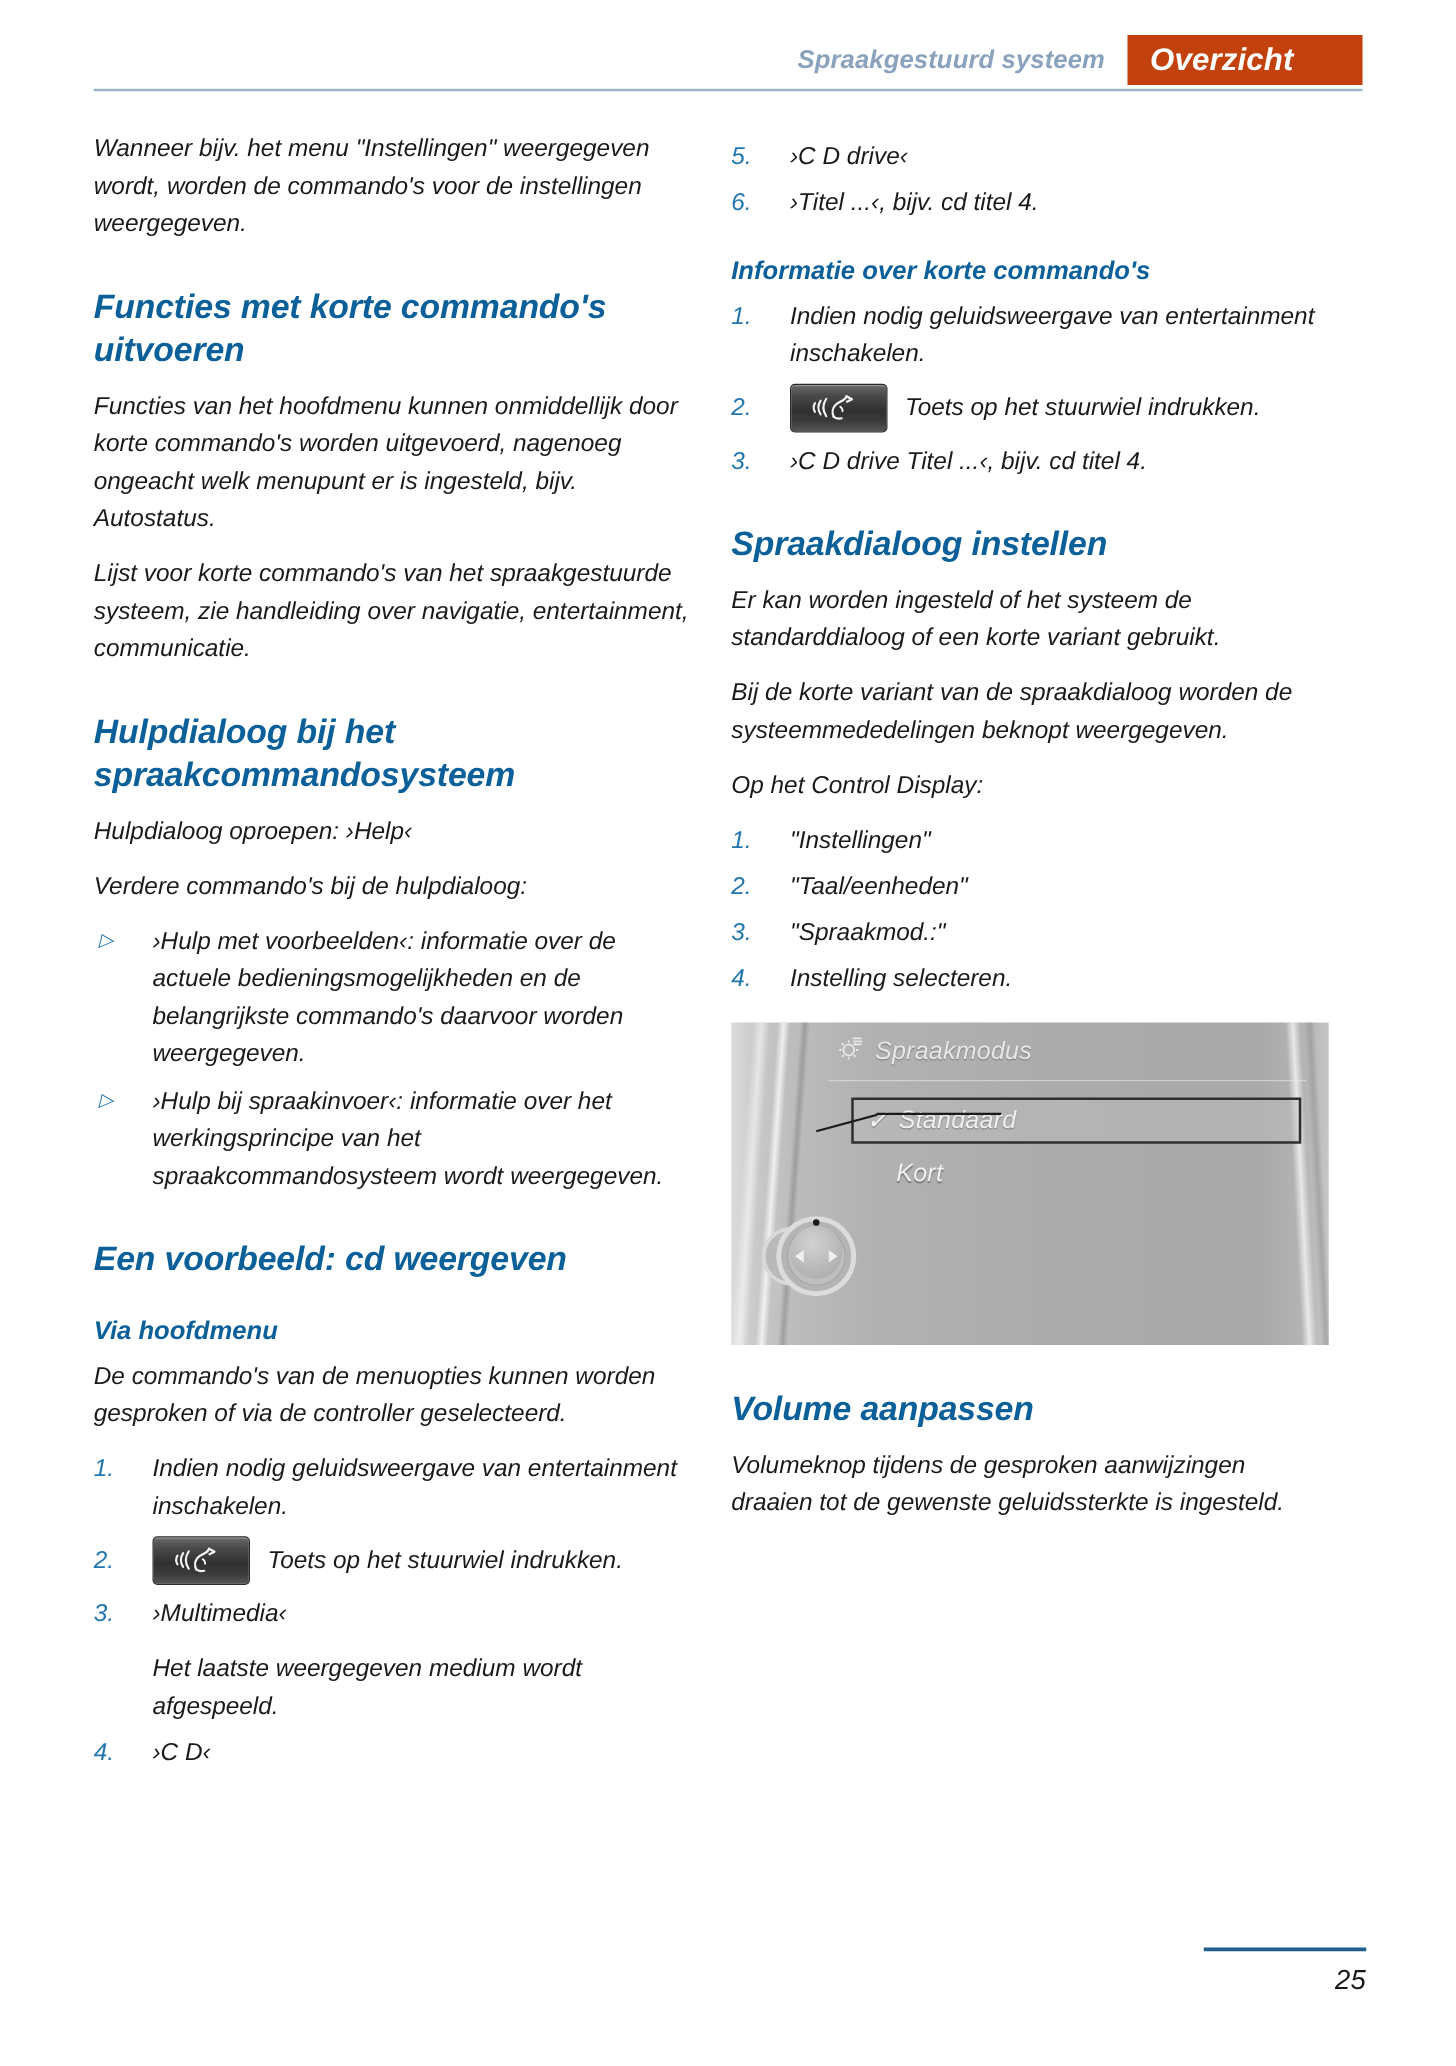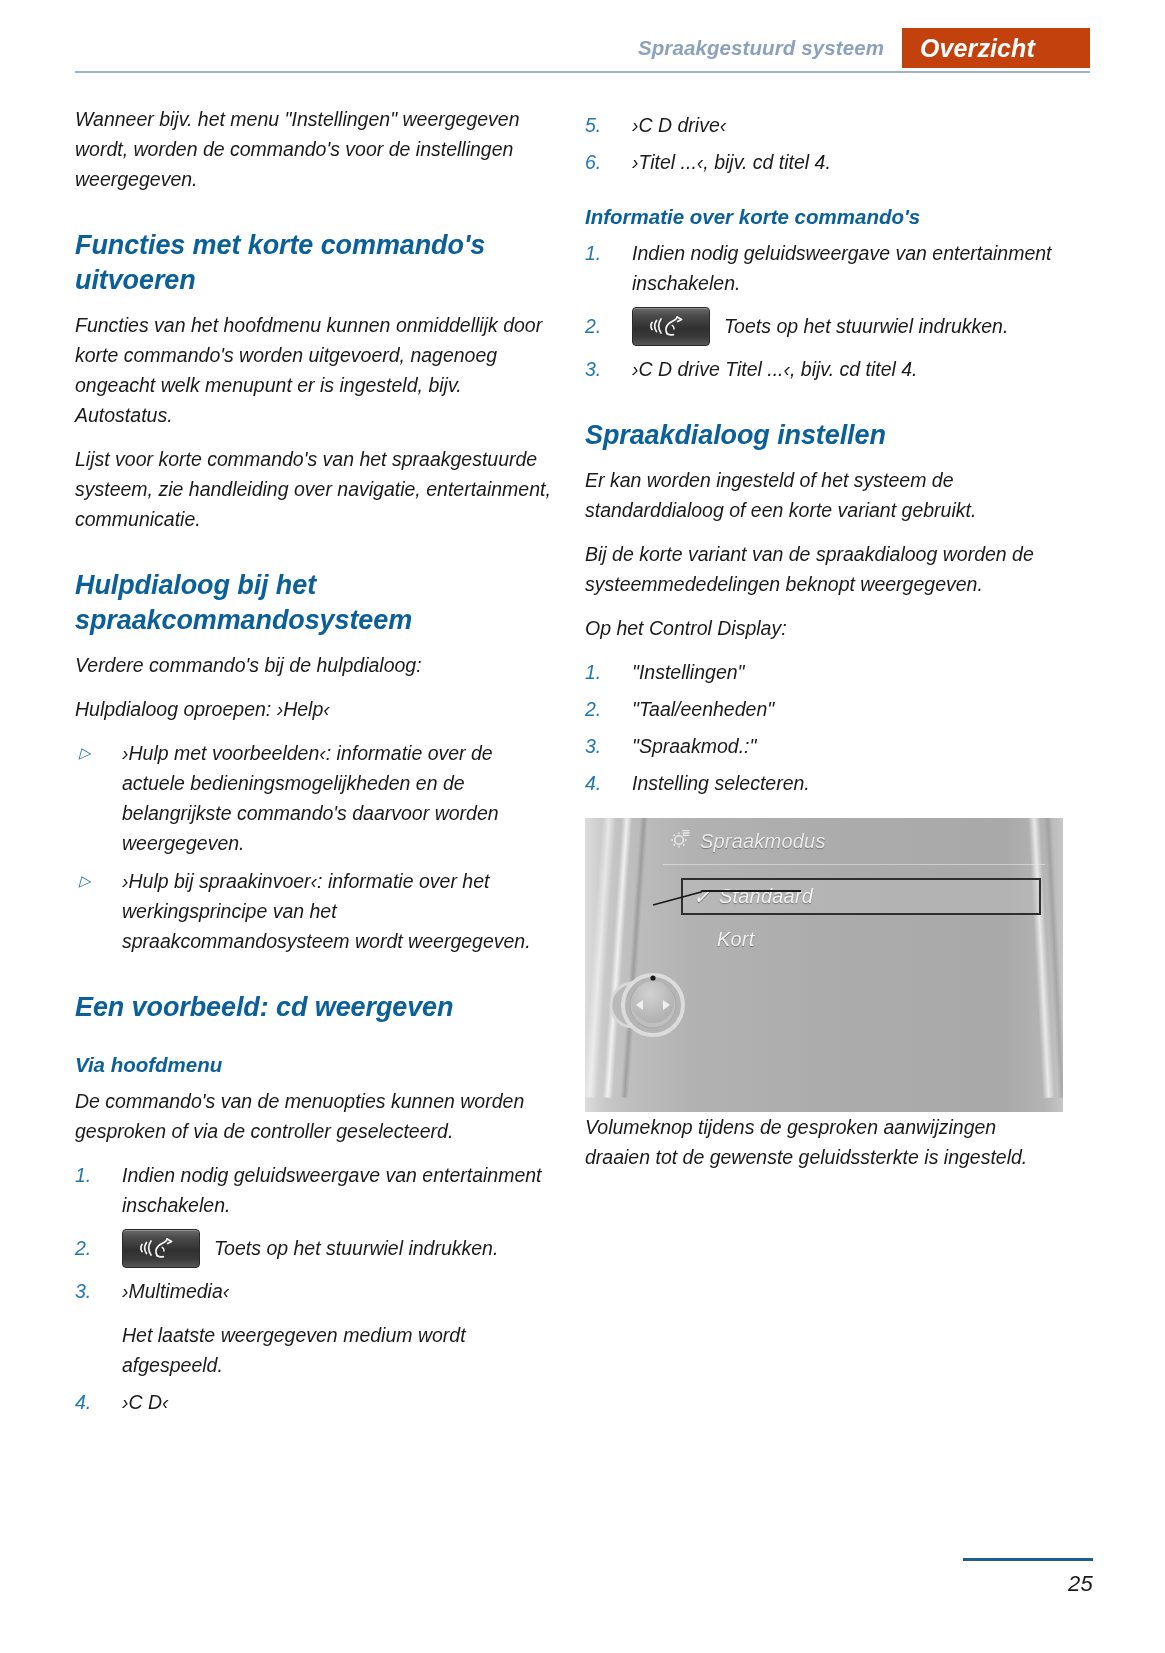--- a/index.html
+++ b/index.html
@@ -189,21 +189,21 @@
   .wheel-btn svg { display: block; }
   .icon-label {
     font-size: 19.5px;
     line-height: 30px;
   }
 
   
   .figure {
     margin: 20px 0 0 0;
     width: 478px;
-    height: 294px;
+    height: 258px;
     position: relative;
     overflow: hidden;
     background: linear-gradient(90deg, #dcdcdc 0%, #c9c9c9 4%, #bdbdbd 10%, #b2b2b2 22%, #ababab 55%, #a9a9a9 88%, #b4b4b4 96%, #c6c6c6 100%);
   }
   .fig-bezel-l1 {
     position: absolute; left: 8px; top: -20px; width: 14px; height: 300px;
     background: linear-gradient(90deg, rgba(255,255,255,0.0), rgba(255,255,255,0.55), rgba(255,255,255,0.0));
     transform: rotate(4deg);
   }
   .fig-bezel-l2 {
@@ -337,22 +337,22 @@
 
     <div class="col col-left">
 
       <p class="body">Wanneer bijv. het menu "Instellingen" weergegeven wordt, worden de commando's voor de instellingen weergegeven.</p>
 
       <h2 class="section">Functies met korte commando's uitvoeren</h2>
       <p class="body">Functies van het hoofdmenu kunnen onmiddellijk door korte commando's worden uitgevoerd, nagenoeg ongeacht welk menupunt er is ingesteld, bijv. Autostatus.</p>
       <p class="body">Lijst voor korte commando's van het spraakgestuurde systeem, zie handleiding over navigatie, entertainment, communicatie.</p>
 
       <h2 class="section">Hulpdialoog bij het spraakcommandosysteem</h2>
+      <p class="body">Hulpdialoog oproepen: ›Help‹</p>
       <p class="body">Verdere commando's bij de hulpdialoog:</p>
-      <p class="body">Hulpdialoog oproepen: ›Help‹</p>
 
       <ul class="bullets">
         <li>
           <span class="marker">▷</span>
           <span>›Hulp met voorbeelden‹: informatie over de actuele bedieningsmogelijkheden en de belangrijkste commando's daarvoor worden weergegeven.</span>
         </li>
         <li>
           <span class="marker">▷</span>
           <span>›Hulp bij spraakinvoer‹: informatie over het werkingsprincipe van het spraakcommandosysteem wordt weergegeven.</span>
         </li>
@@ -523,20 +523,21 @@
             <path d="M64 52 L71 57 L64 62 Z" fill="#f0f0f0"></path>
             <circle cx="54" cy="30" r="2.6" fill="#1a1a1a"></circle>
           </svg>
         </div>
 
         <svg class="leader">
           <path d="M68 87 L116 74 L117 73 L216 73" fill="none" stroke="#1a1a1a" stroke-width="1.8"></path>
         </svg>
       </div>
 
+      <h2 class="section">Volume aanpassen</h2>
       <p class="body">Volumeknop tijdens de gesproken aanwijzingen draaien tot de gewenste geluidssterkte is ingesteld.</p>
 
     </div>
   </div>
 
   <div class="footer">
     <div class="footer-rule"></div>
     <div class="footer-page">25</div>
   </div>
 

